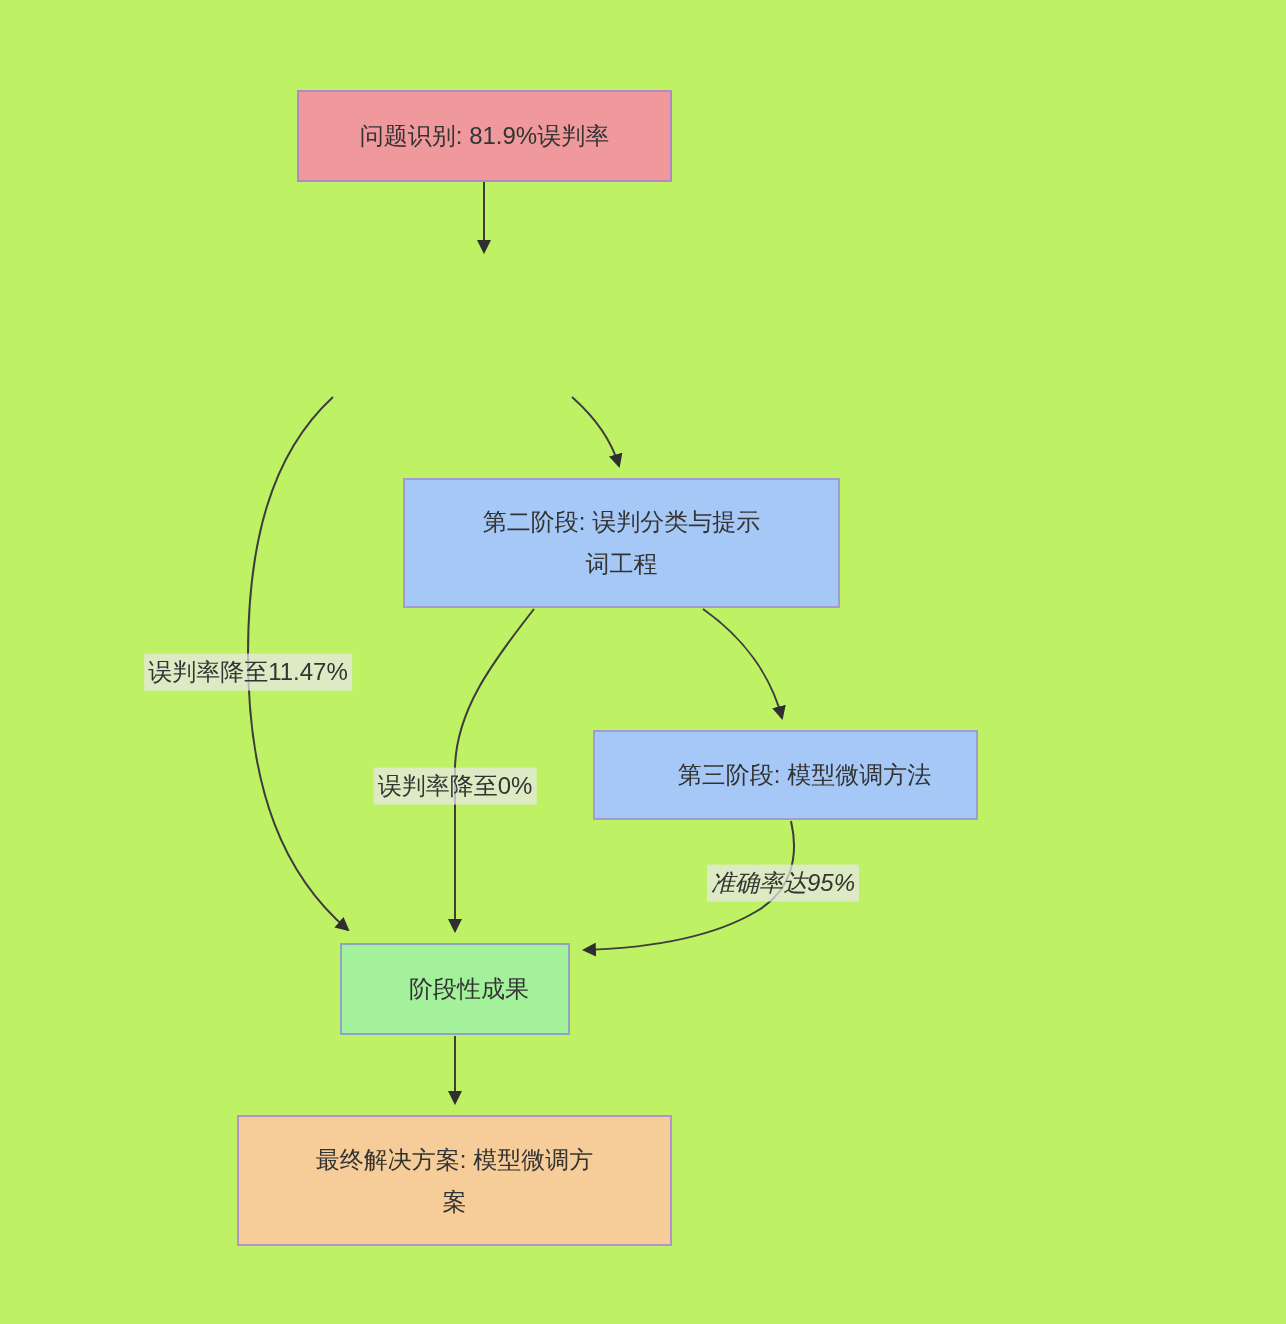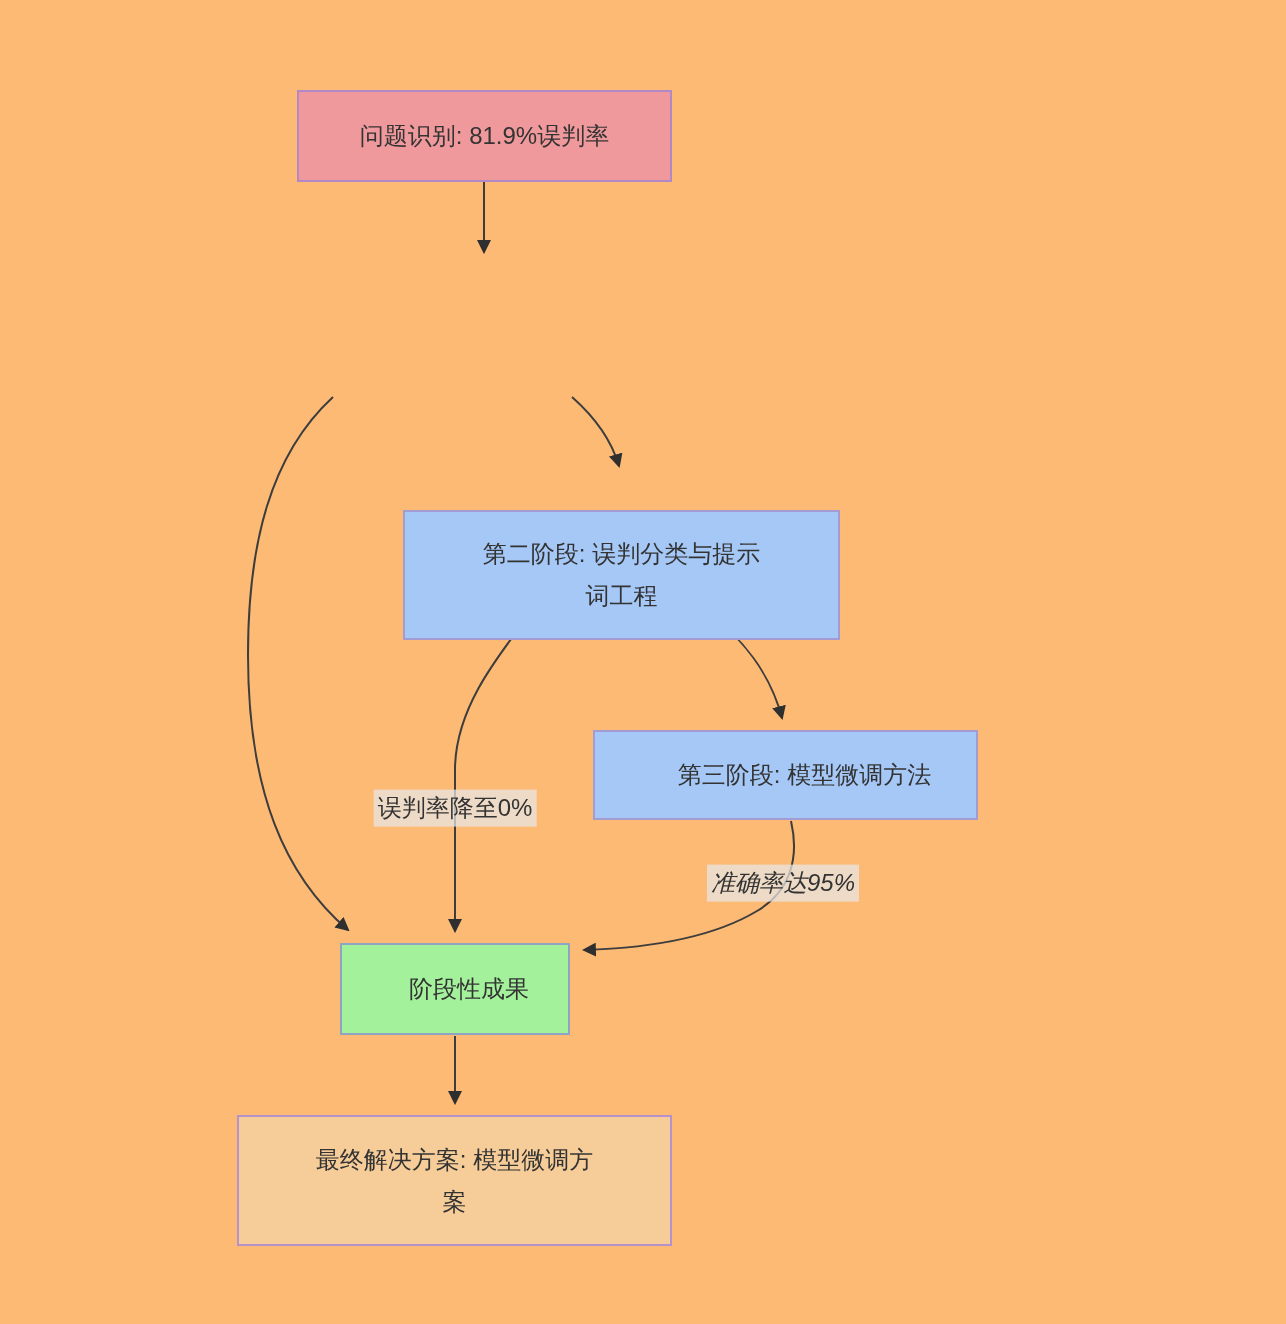--- a/index.html
+++ b/index.html
@@ -1,20 +1,20 @@
 <!DOCTYPE html>
 <html><head>
 <meta charset="utf-8">
 <style>
   html, body { margin: 0; padding: 0; background: #ffffff; }
   .canvas {
     position: relative;
     width: 1286px;
     height: 1324px;
-    background: #fdba74;
+    background: #bef264;
     font-family: "Liberation Sans", sans-serif;
     overflow: hidden;
   }
   .edges {
     position: absolute;
     left: 0; top: 0;
     width: 1286px; height: 1324px;
   }
   .node {
     position: absolute;
@@ -42,21 +42,21 @@
     position: absolute;
     transform: translate(-50%, -50%);
     background: rgba(232, 232, 232, 0.72);
     color: #333333;
     font-size: 24px;
     line-height: 1.45;
     padding: 1px 4px;
     white-space: nowrap;
   }
   .label-1 { left: 248px; top: 672px; }
-  .label-2 { left: 455px; top: 808px; }
+  .label-2 { left: 455px; top: 786px; }
   .label-3 { left: 783px; top: 883px; font-style: italic; }
 </style>
 </head>
 <body>
 
 <div class="canvas">
 
   <svg class="edges" viewBox="0 0 1286 1324" xmlns="http://www.w3.org/2000/svg">
     <defs>
       <marker id="arrow" viewBox="0 0 10 10" refX="8.5" refY="5" markerWidth="7" markerHeight="7" orient="auto-start-reverse">
@@ -72,34 +72,35 @@
       <path d="M 791 821 C 800 860, 789 892, 757 911 C 712 938, 650 948, 584 950" marker-end="url(#arrow)"></path>
       <path d="M 455 1036 L 455 1103" marker-end="url(#arrow)"></path>
     </g>
   </svg>
 
   <div class="node node-problem" style="background: rgb(240, 153, 156); border-color: rgb(178, 137, 198); color: rgb(51, 51, 51);">
     <div class="line">问题识别: 81.9%误判率</div>
   </div>
 
 
-  <div class="node node-phase2" style="background: rgb(166, 200, 247); border-color: rgb(163, 155, 210); color: rgb(51, 51, 51); margin-top: 32px;">
+  <div class="node node-phase2" style="background: rgb(166, 200, 247); border-color: rgb(163, 155, 210); color: rgb(51, 51, 51);">
     <div class="line">第二阶段: 误判分类与提示</div>
     <div class="line">词工程</div>
   </div>
 
   <div class="node node-phase3" style="background: rgb(166, 200, 247); border-color: rgb(163, 155, 210); color: rgb(51, 51, 51); padding-left: 38px;">
     <div class="line">第三阶段: 模型微调方法</div>
   </div>
 
   <div class="node node-milestone" style="background: rgb(164, 241, 156); border-color: rgb(142, 164, 194); color: rgb(51, 51, 51);">
     <div class="line">阶段性成果</div>
   </div>
 
   <div class="node node-final" style="background: rgb(246, 205, 153); border-color: rgb(181, 146, 203); color: rgb(51, 51, 51);">
     <div class="line">最终解决方案: 模型微调方</div>
     <div class="line">案</div>
   </div>
 
+  <div class="edgelabel label-1">误判率降至11.47%</div>
   <div class="edgelabel label-2">误判率降至0%</div>
   <div class="edgelabel label-3">准确率达95%</div>
 
 </div>
 
 </body></html>

